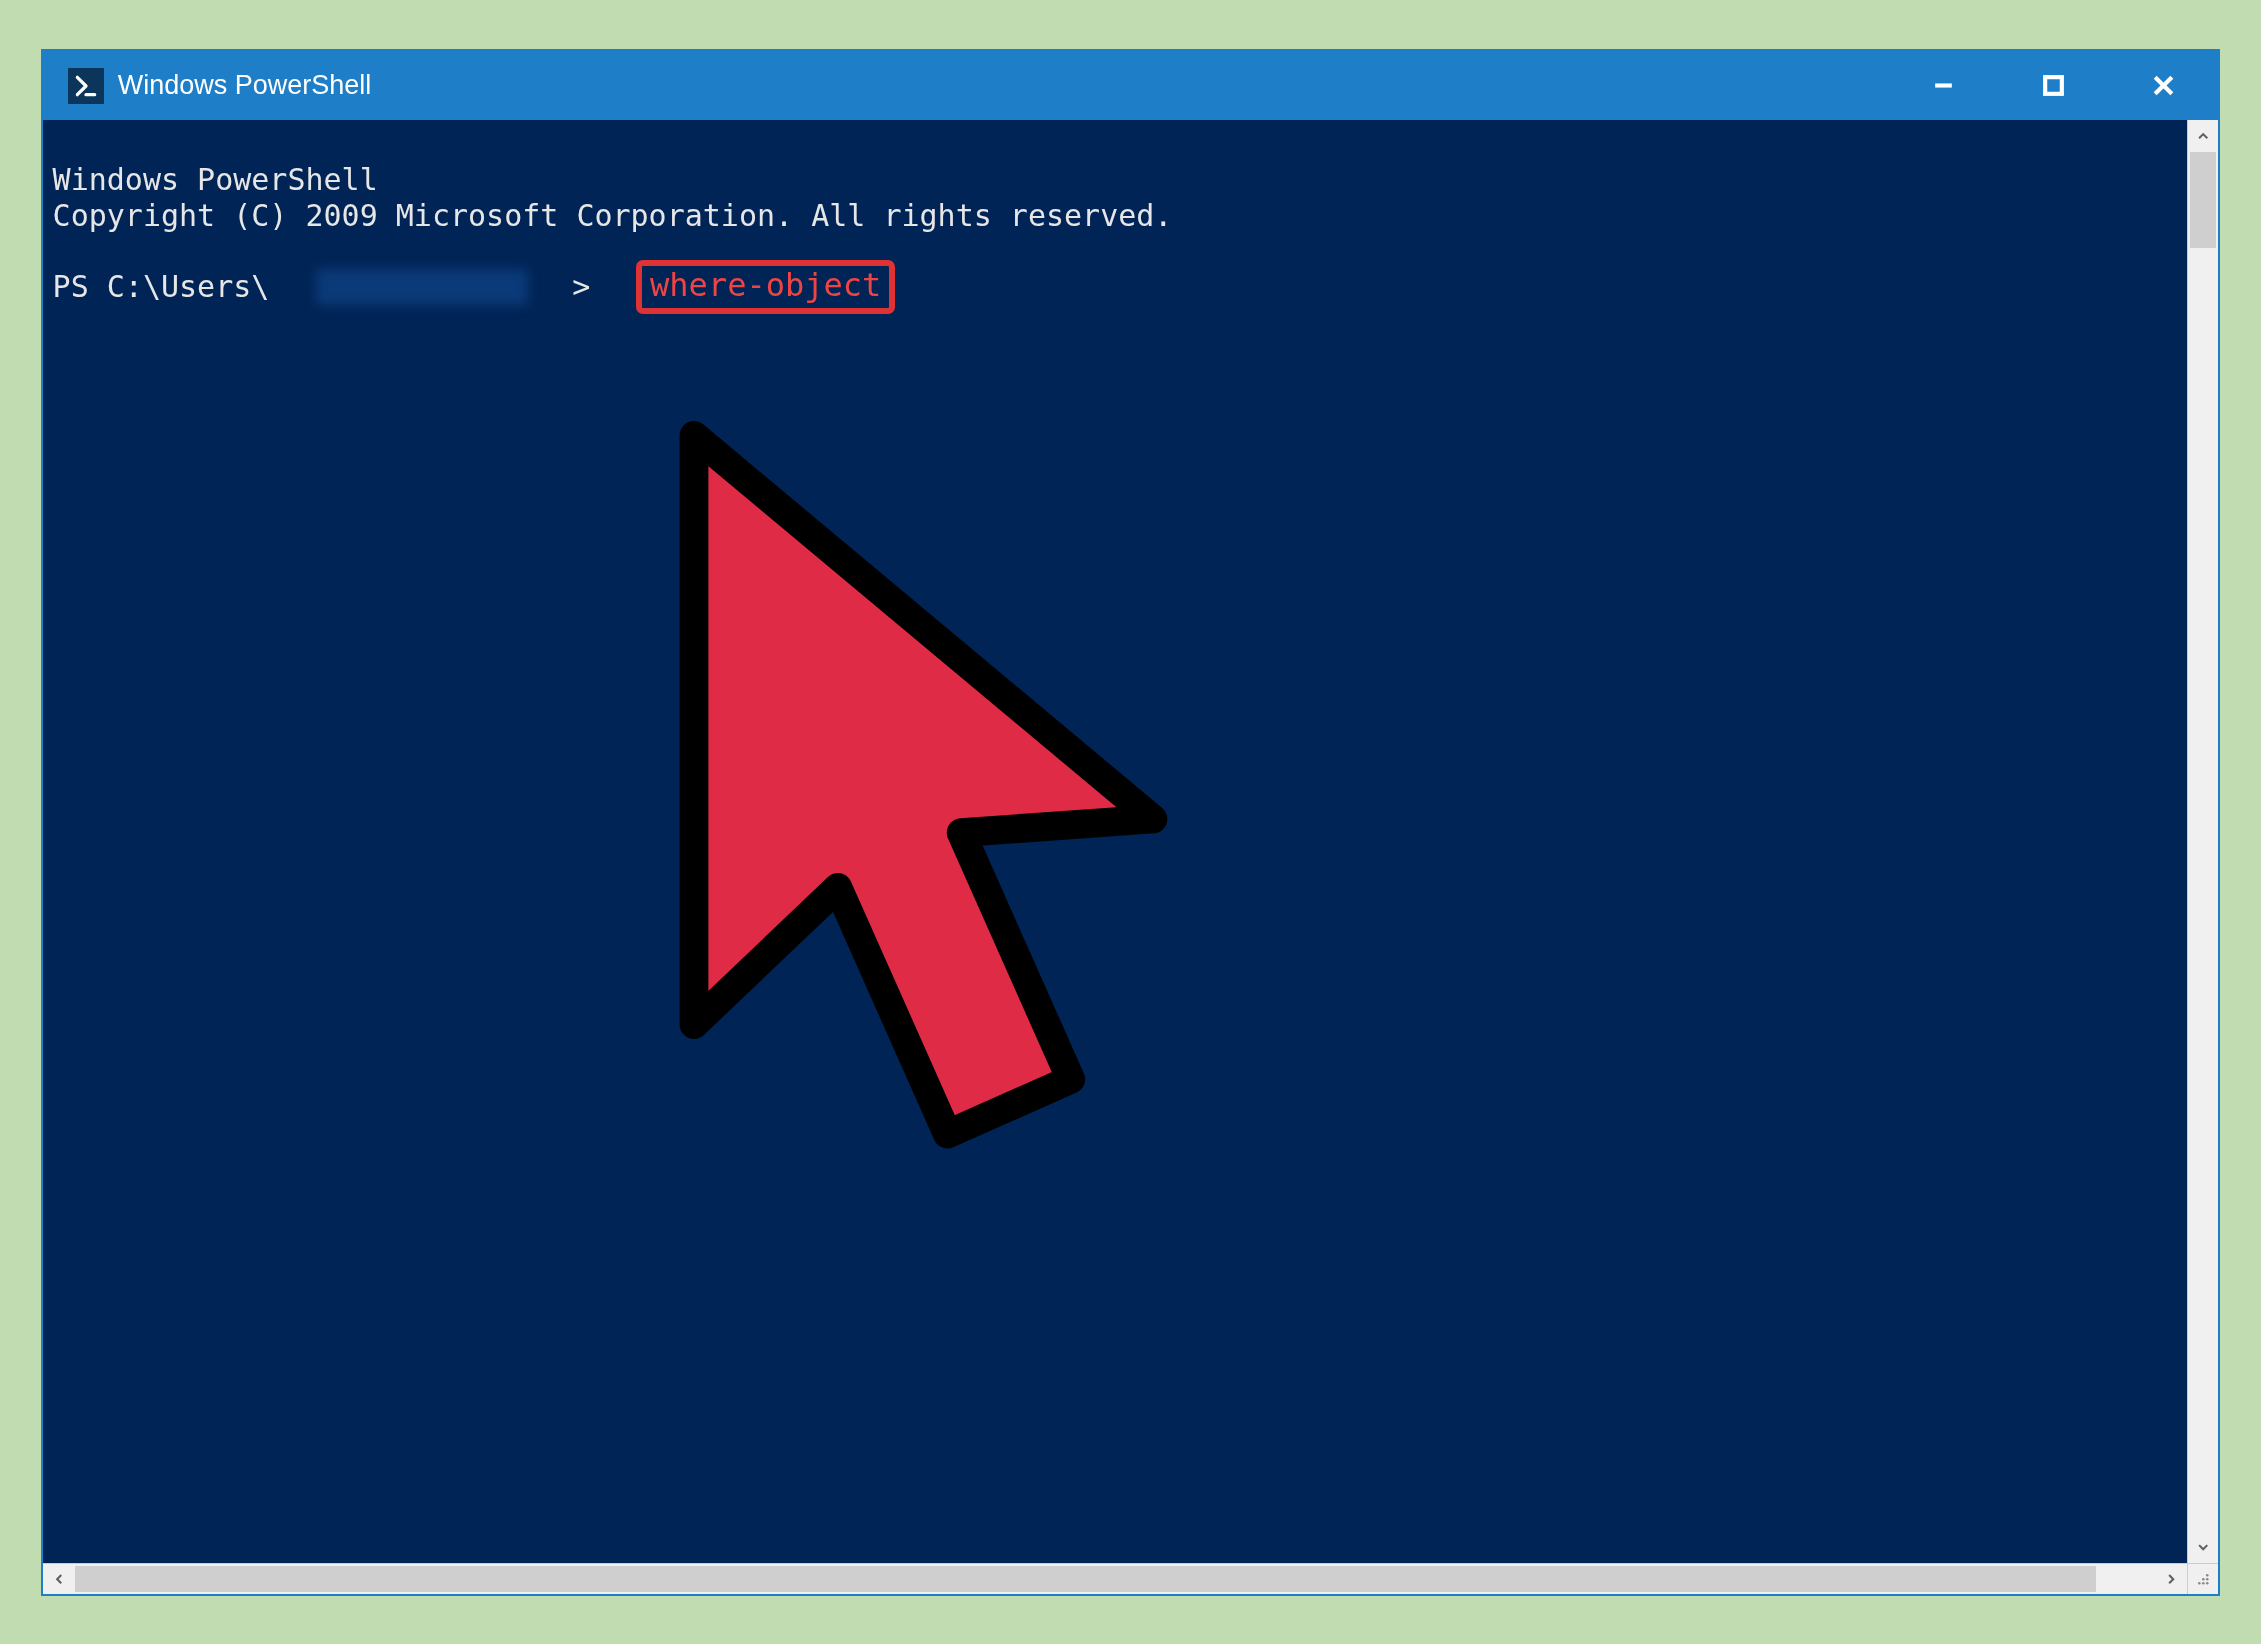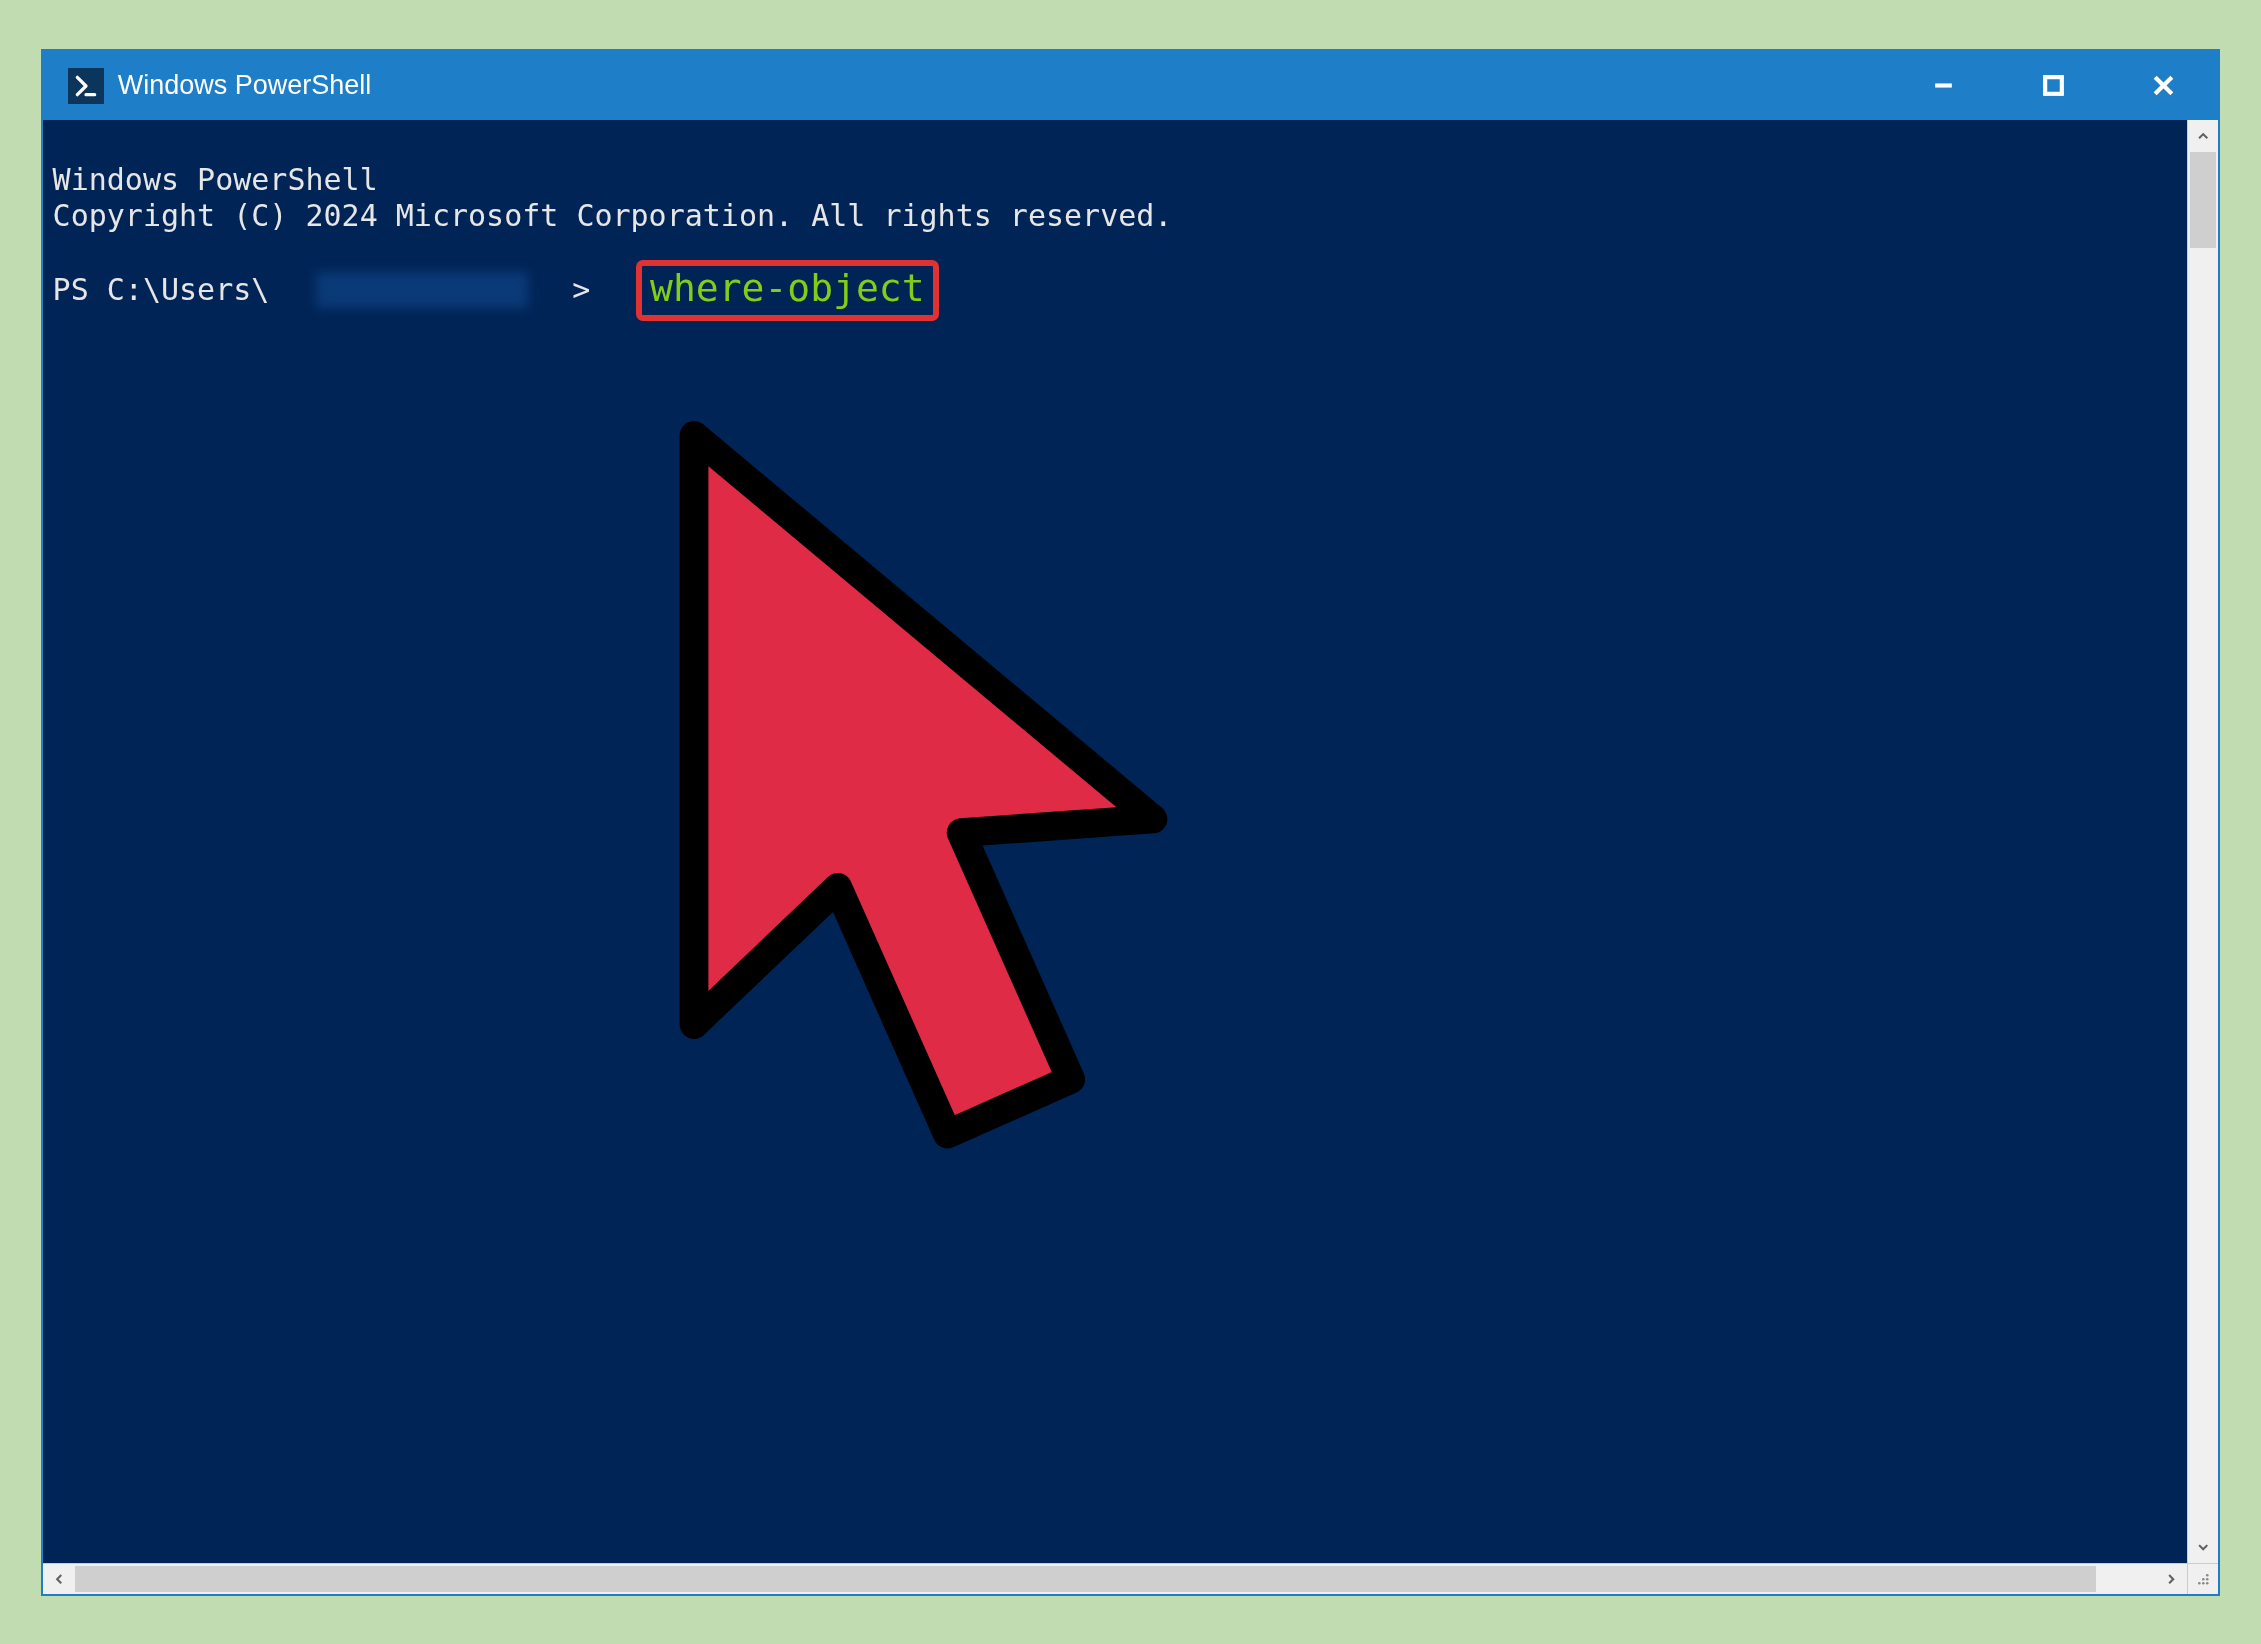--- a/index.html
+++ b/index.html
@@ -88,21 +88,21 @@
       filter: blur(5.5px);
       margin: 0 4.1px 0 6.9px;
     }
     .highlight-box {
       border: 6.9px solid #e13233;
       border-radius: 6.9px;
       padding: 0 8.2px 4.1px 8.2px;
       margin-left: 5.5px;
       display: inline-block;
     }
-    .cmd { color: #84cc16; font-size: 38px; }
+    .cmd { color: #ef4444; font-size: 32px; }
     .vscroll {
       width: 31.5px;
       background: #f0f0f0;
       display: flex;
       flex-direction: column;
       border-left: 0.7px solid #ccc;
     }
     .vscroll .arrow, .hscroll .arrow, .resize-grip {
       display: flex;
       align-items: center;
@@ -179,21 +179,21 @@
             <line x1="20" y1="4" x2="4" y2="20"></line>
           </svg>
       </div>
     </div>
   </div>
 
   <div class="content-wrap">
     <div class="terminal-row">
       <div class="terminal">
 <span>Windows PowerShell</span>
-<span>Copyright (C) 2024 Microsoft Corporation. All rights reserved.</span>
+<span>Copyright (C) 2009 Microsoft Corporation. All rights reserved.</span>
 <div class="prompt-line"><span>PS C:\Users\</span><span class="redacted"></span><span>&gt;</span><span class="highlight-box"><span class="cmd">where-object</span></span></div>
         <svg class="cursor-overlay" viewBox="0 0 900 1200">
           <path d="M150 40 L150 900 L360 700 L520 1060 L700 980 L540 620 L820 600 Z" fill="#df2b46" stroke="#000" stroke-width="42" stroke-linejoin="round"></path>
         </svg>
       </div>
       <div class="vscroll">
         <div class="arrow">
           <svg viewBox="0 0 24 24" width="16.4" height="16.4">
               <path d="M6 15 L12 9 L18 15" fill="none" stroke="#606060" stroke-width="3"></path>
             </svg>

